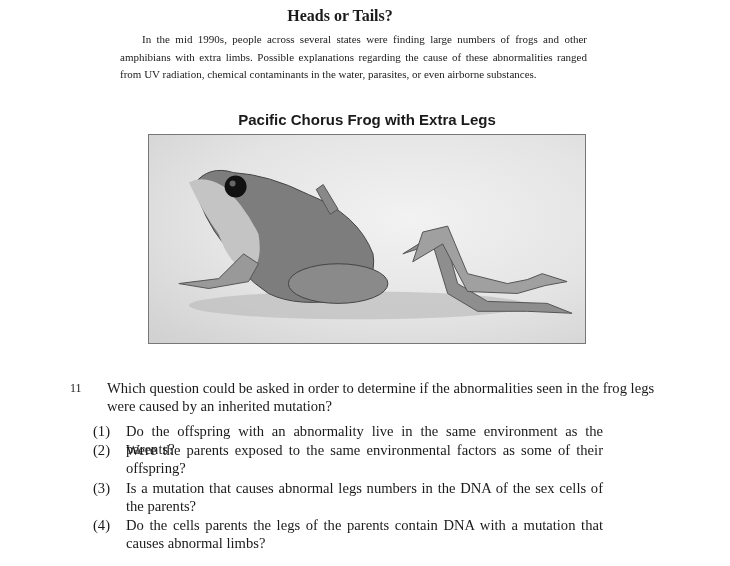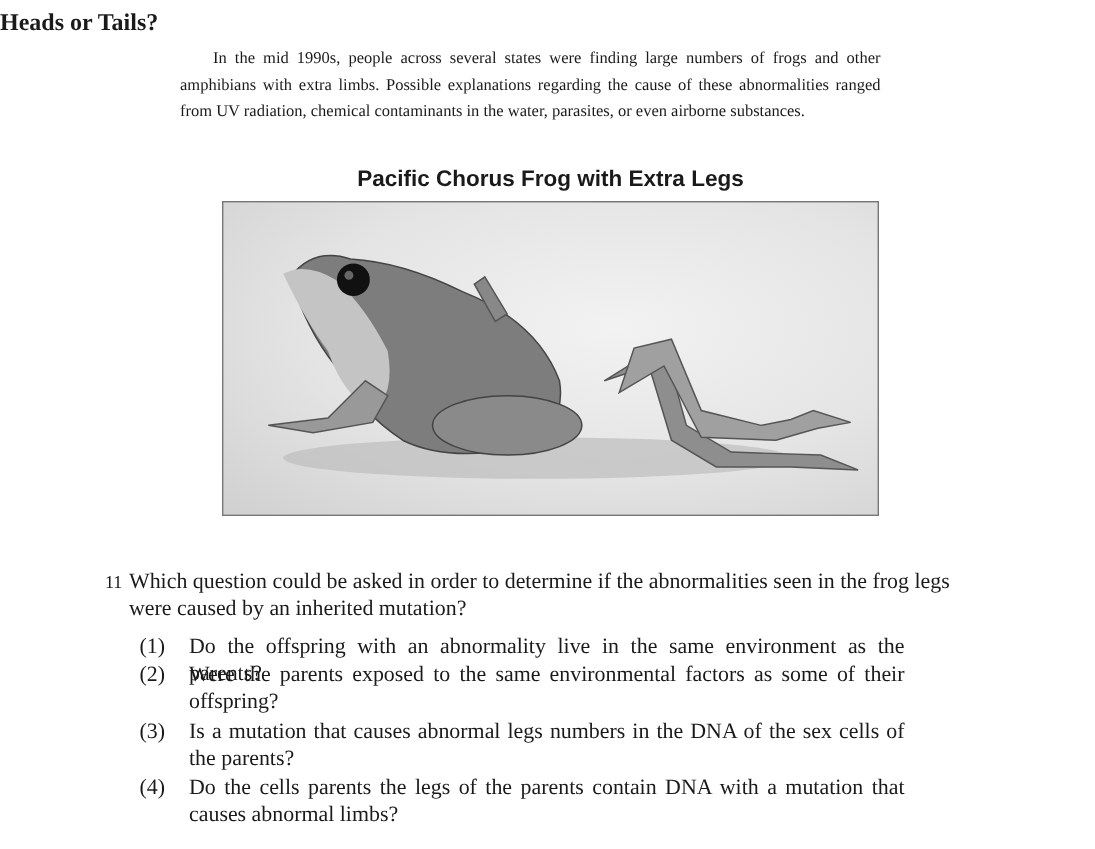--- a/index.html
+++ b/index.html
@@ -1,26 +1,26 @@
 <!DOCTYPE html>
 <html><head>
 <meta charset="utf-8">
 <style>
   html, body { margin:0; padding:0; background:#ffffff; }
   body { width:730px; height:566px; position:relative; overflow:hidden; font-family:"Liberation Serif","DejaVu Serif",serif; color:#1a1a1a; }
-  .title { position:absolute; top:7px; left:0; width:680px; text-align:left; font-weight:bold; font-size:16px; }
+  .title { position:absolute; top:7px; left:0; width:680px; text-align:center; font-weight:bold; font-size:16px; }
   .intro { position:absolute; top:31px; left:120px; width:467px; font-size:11px; line-height:17.6px; text-align:justify; }
   .intro .indent { display:inline-block; width:22px; }
   .fig-caption { position:absolute; top:111px; left:0; width:734px; text-align:center; font-family:"Liberation Sans","DejaVu Sans",sans-serif; font-weight:bold; font-size:15px; }
   .photo { position:absolute; top:134px; left:148px; width:438px; height:210px; border:1px solid #777; box-sizing:border-box; overflow:hidden;
     background: radial-gradient(ellipse at 60% 40%, #f2f2f2 0%, #e4e4e4 55%, #d0d0d0 100%); }
   .photo svg { width:100%; height:100%; display:block; }
   .q { position:absolute; left:70px; top:380px; width:580px; font-size:14.6px; line-height:17.5px; }
   .qnum { position:absolute; left:0; top:0; font-size:12px; font-weight:normal; }
-  .qtext { position:absolute; left:16px; top:0; width:550px; }
+  .qtext { position:absolute; left:37px; top:0; width:550px; }
   .opt { position:absolute; left:23px; width:510px; font-size:14.6px; line-height:17.5px; }
   .opt .n { position:absolute; left:0; top:0; }
   .opt .t { display:block; margin-left:33px; text-align:justify; }
 </style>
 </head>
 <body>
 
 <div class="title">Heads or Tails?</div>
 
 <div class="intro"><span class="indent"></span><span>In the mid 1990s, people across several states were finding large numbers of frogs and other amphibians with extra limbs. Possible explanations regarding the cause of these abnormalities ranged from UV radiation, chemical contaminants in the water, parasites, or even airborne substances.</span></div>

